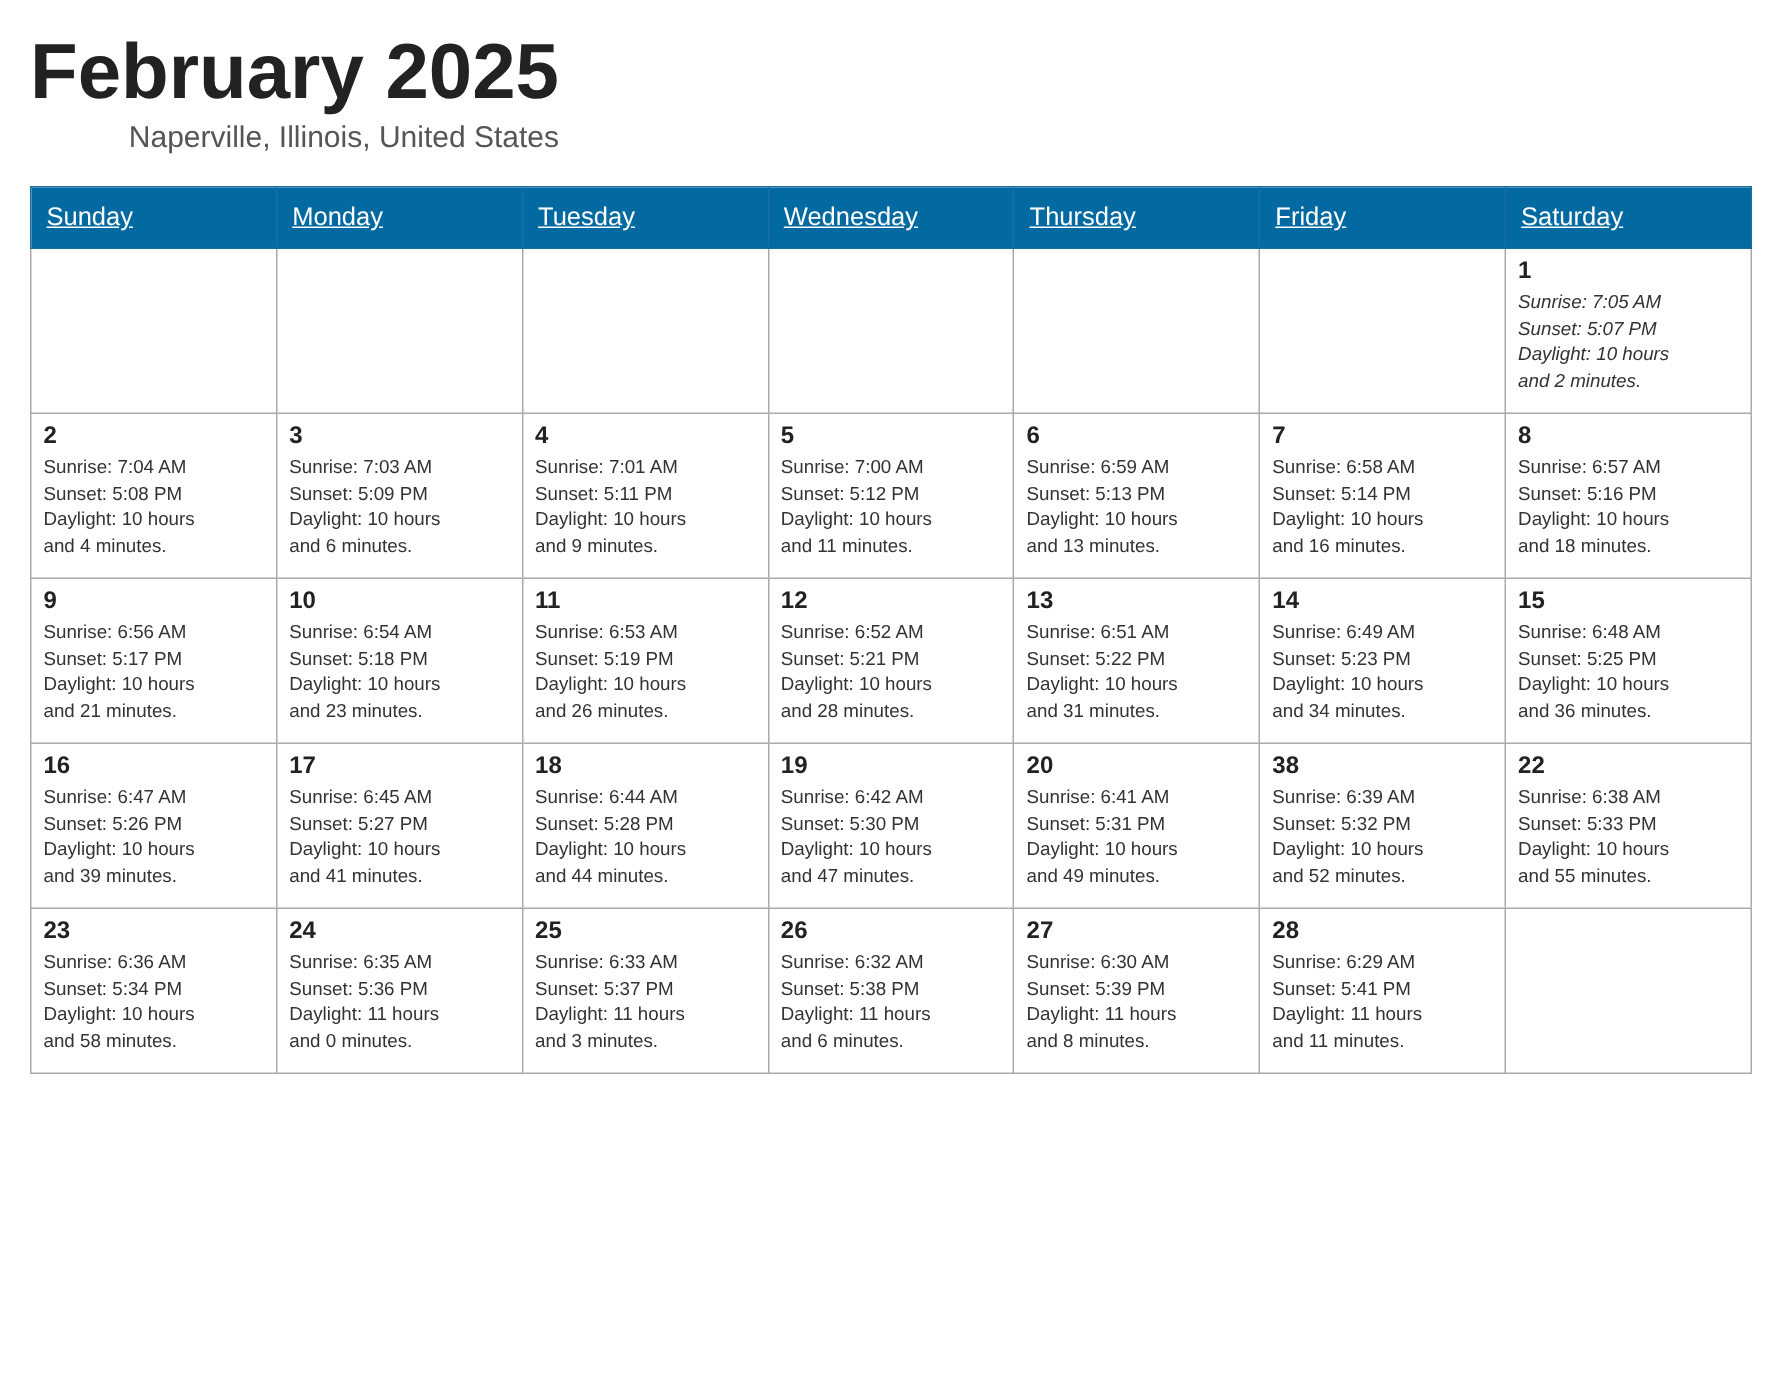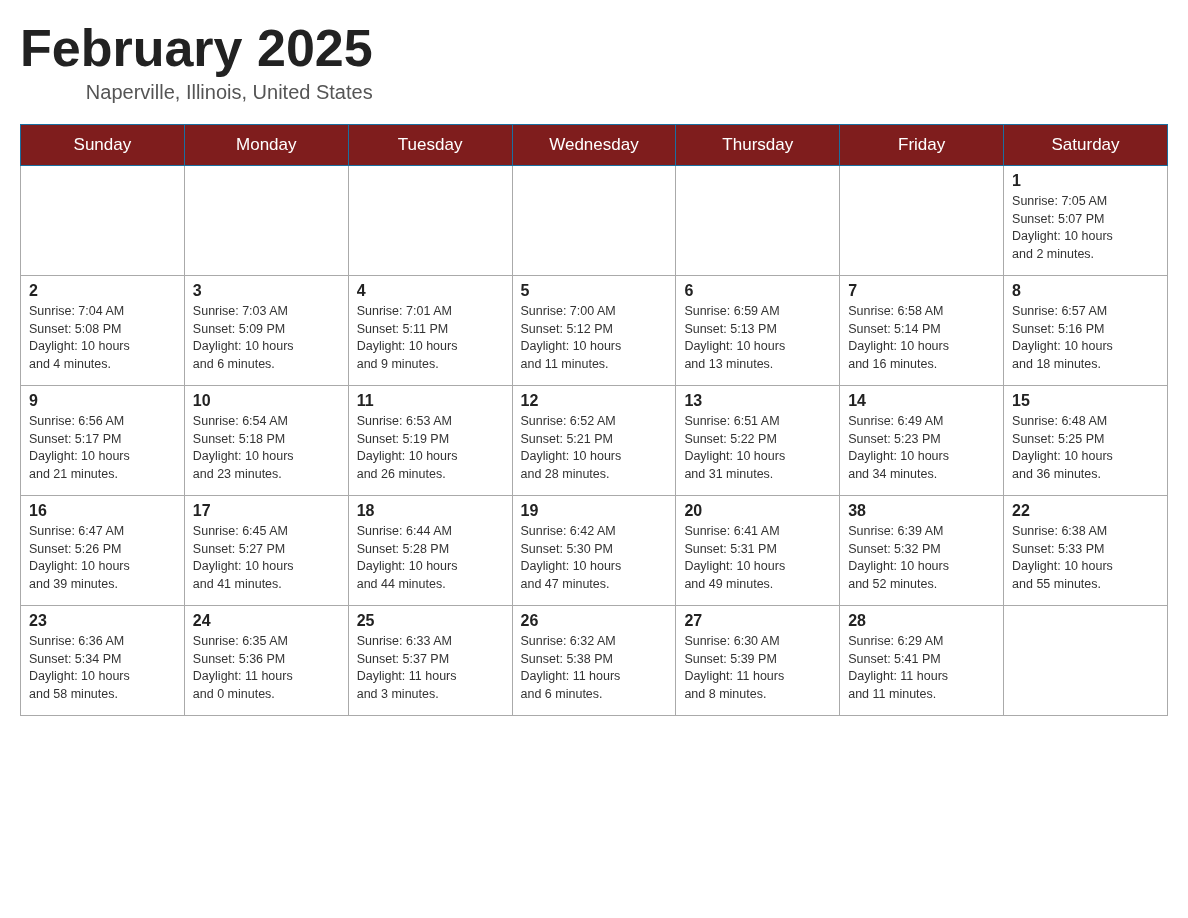--- a/index.html
+++ b/index.html
@@ -36,27 +36,28 @@
     .location-subtitle {
       font-size: 20px;
       color: #555;
       margin-top: 4px;
     }
     table {
       width: 100%;
       border-collapse: collapse;
     }
     thead tr th {
-      background-color: #7f1d1d;
+      background-color: #0369a1;
       color: #fff;
       padding: 10px 10px;
       font-size: 17px;
       font-weight: normal;
-      text-align: center;
+      text-align: left;
       border: 1px solid #1a6fa0;
+      text-decoration: underline;
     }
     tbody tr td {
       border: 1px solid #aaa;
       vertical-align: top;
       padding: 6px 8px;
       width: 14.28%;
       min-height: 110px;
       height: 110px;
     }
     .day-number {
@@ -113,21 +114,21 @@
   <tbody id="calendar-body">
   <tr class="row-first">
         <td class="empty-cell"></td>
         <td class="empty-cell"></td>
         <td class="empty-cell"></td>
         <td class="empty-cell"></td>
         <td class="empty-cell"></td>
         <td class="empty-cell"></td>
         <td>
           <span class="day-number">1</span>
-          <div class="day-info" style="white-space: pre-line;">Sunrise: 7:05 AM
+          <div class="day-info" style="white-space: pre-line; font-style: italic;">Sunrise: 7:05 AM
 Sunset: 5:07 PM
 Daylight: 10 hours
 and 2 minutes.</div>
         </td>
       </tr>
       <tr>
         <td>
           <span class="day-number">2</span>
           <div class="day-info" style="white-space: pre-line;">Sunrise: 7:04 AM
 Sunset: 5:08 PM

